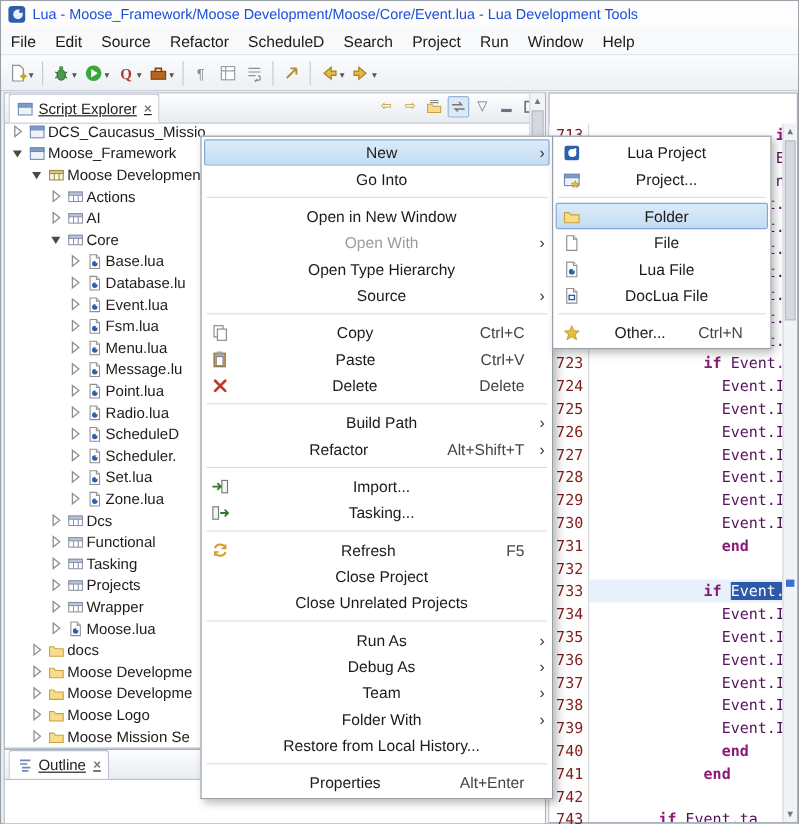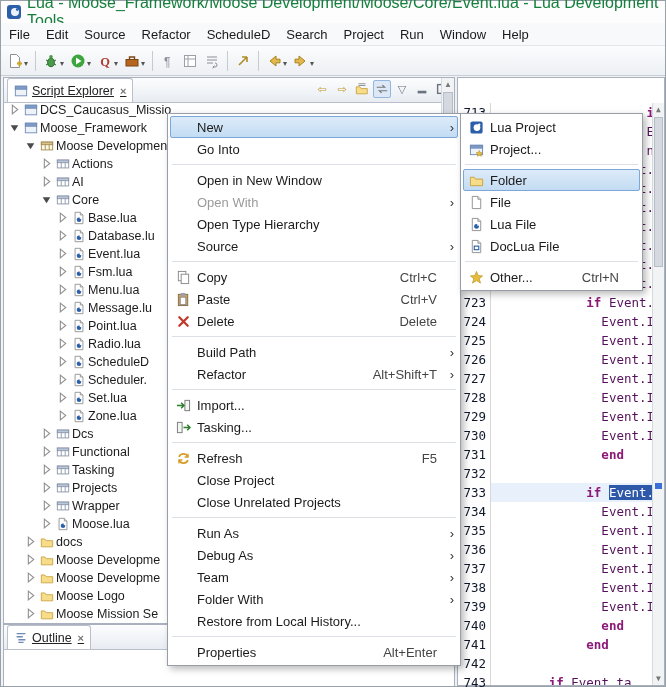--- a/index.html
+++ b/index.html
@@ -2,21 +2,21 @@
 <html><head>
 <meta charset="utf-8">
 <style>
   * { box-sizing: border-box; margin: 0; padding: 0; }
   html, body { width: 666px; height: 687px; }
   body { font-family: "Liberation Sans", sans-serif; background: #eef0f3; position: relative; overflow: hidden; }
   #window { position: absolute; inset: 0; background: #f2f3f5; border: 1px solid #9aa0a8; }
 
   
   .titlebar { position: absolute; top: 0; left: 0; right: 0; height: 22px; background: #fdfdfd;
-    display: flex; align-items: center; gap: 5px; padding-left: 5px; font-size: 16px; color: #15803d; }
+    display: flex; align-items: center; gap: 5px; padding-left: 5px; font-size: 12px; color: #1d4ed8; }
 
   
   .menubar { position: absolute; top: 22px; left: 0; right: 0; height: 22px; background: #f8f9fa;
     display: flex; align-items: center; font-size: 13px; color: #1a1a1a; }
   .menu-item { padding: 2px 8px; }
 
   
   .toolbar { position: absolute; top: 44px; left: 0; right: 0; height: 31px;
     background: linear-gradient(#fbfcfd, #edf0f4); border-top: 1px solid #e3e6ea;
     border-bottom: 1px solid #c9cdd4; display: flex; align-items: center; padding: 0 3px; }
@@ -47,35 +47,35 @@
   #tree { position: relative; height: 522px; overflow: hidden; font-size: 12.5px; color: #1c1c1c; }
   .tree-row { height: 18px; display: flex; align-items: flex-start; gap: 3px; white-space: nowrap; }
   .tw { width: 13px; height: 13px; display: inline-block; line-height: 0; flex: none; }
   .tree-scroll { position: absolute; right: 0; top: 0; bottom: 0; width: 13px; background: #f2f3f5; border-left: 1px solid #d6d9de; }
   .tree-thumb { position: absolute; left: 1px; right: 1px; top: 14px; height: 205px; background: #d4d9e0; border: 1px solid #b7bdc7; }
   .sb-arrow { position: absolute; left: 0; right: 0; height: 13px; font-size: 8px; color: #777; text-align: center; line-height: 13px; }
 
   
   #editor-body { position: absolute; top: 25px; left: 0; right: 0; bottom: 0; display: flex;
     font-family: "DejaVu Sans Mono", monospace; font-size: 12.5px; background: #fff; }
-  #ruler { width: 33px; flex: none; border-right: 1px solid #d8d8d8; background: #fefefe; color: #0f172a;
+  #ruler { width: 33px; flex: none; border-right: 1px solid #d8d8d8; background: #fefefe; color: #7f1d1d;
     text-align: right; padding-right: 4px; }
   #ruler div { height: 19px; line-height: 19px; }
   #code { flex: 1; overflow: hidden; position: relative; }
   .codeline { height: 19px; line-height: 19px; white-space: pre; color: #56115c; padding-left: 5px; }
   .codeline.current { background: #e7f0fb; }
   .kw { color: #8c1877; font-weight: bold; }
   .sel { background: #2e59a8; color: #fff; }
   #overview { width: 12px; flex: none; border-left: 1px solid #d6d9de; background: #f2f3f5; position: relative; }
   #ov-thumb { position: absolute; left: 1px; right: 1px; top: 14px; height: 150px; background: #d4d9e0; border: 1px solid #b7bdc7; }
   .ov-marker { position: absolute; left: 2px; width: 7px; height: 6px; background: #3a6fd8; top: 2px; }
 
   
   .ctxmenu { position: absolute; background: #fff; border: 1px solid #979ea7; box-shadow: 3px 3px 7px rgba(0,0,0,0.28);
-    padding: 2px; font-size: 13px; color: #1b1b1b; z-index: 50; }
+    padding: 2px; font-size: 13px; color: #1b1b1b; z-index: 50; text-align: center; }
   #context-menu { left: 166px; top: 112px; width: 294px; }
   #new-submenu  { left: 459px; top: 112px; width: 183px; }
   .ctx-item { height: 22px; display: flex; align-items: center; gap: 5px; padding: 0 3px; border: 1px solid transparent; }
   .ctx-item.hl { background: linear-gradient(#dcebf9, #c3dcf3); border: 1px solid #7da7d9; border-radius: 2px; }
   .ctx-item.disabled { color: #9b9b9b; }
   .ctx-ico { width: 18px; flex: none; display: flex; justify-content: center; line-height: 0; }
   .ctx-label { flex: 1; white-space: nowrap; overflow: hidden; }
   .ctx-accel { color: #444; margin-right: 2px; white-space: nowrap; }
   .ctx-arrow { width: 10px; flex: none; color: #333; font-size: 10px; text-align: right; }
   .ctx-arrow.on::before { content: "›"; font-size: 13px; }

